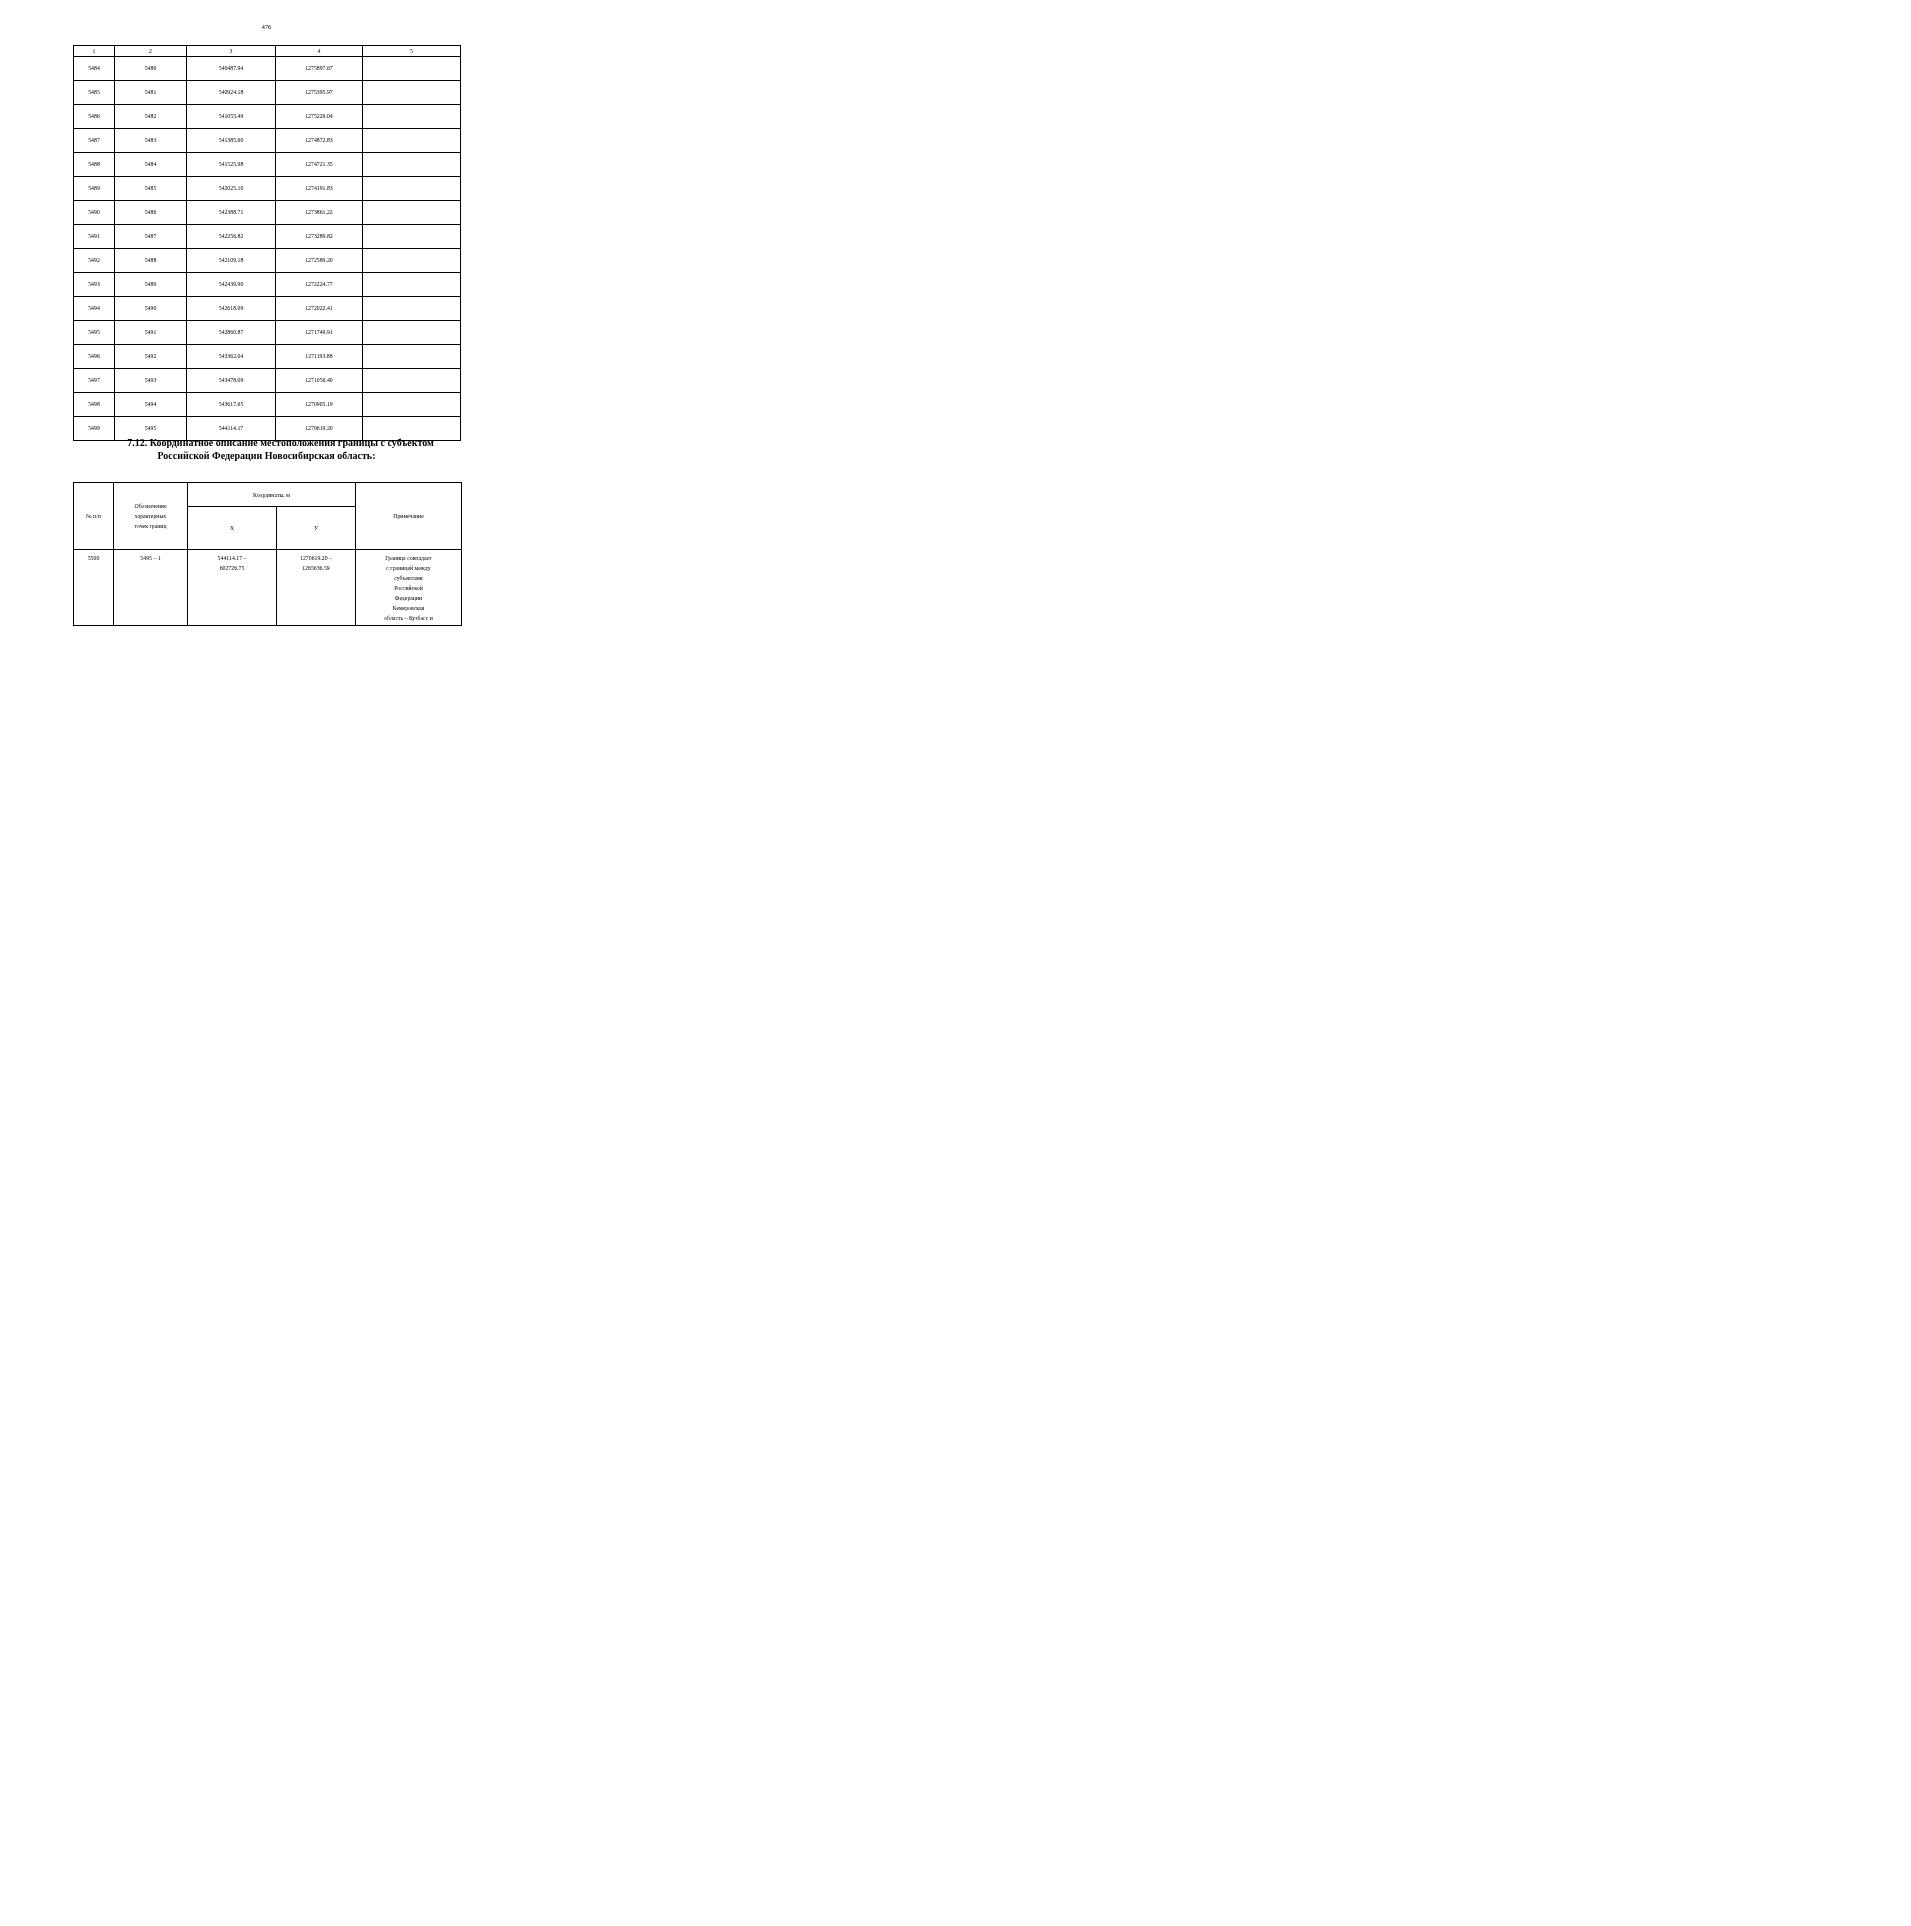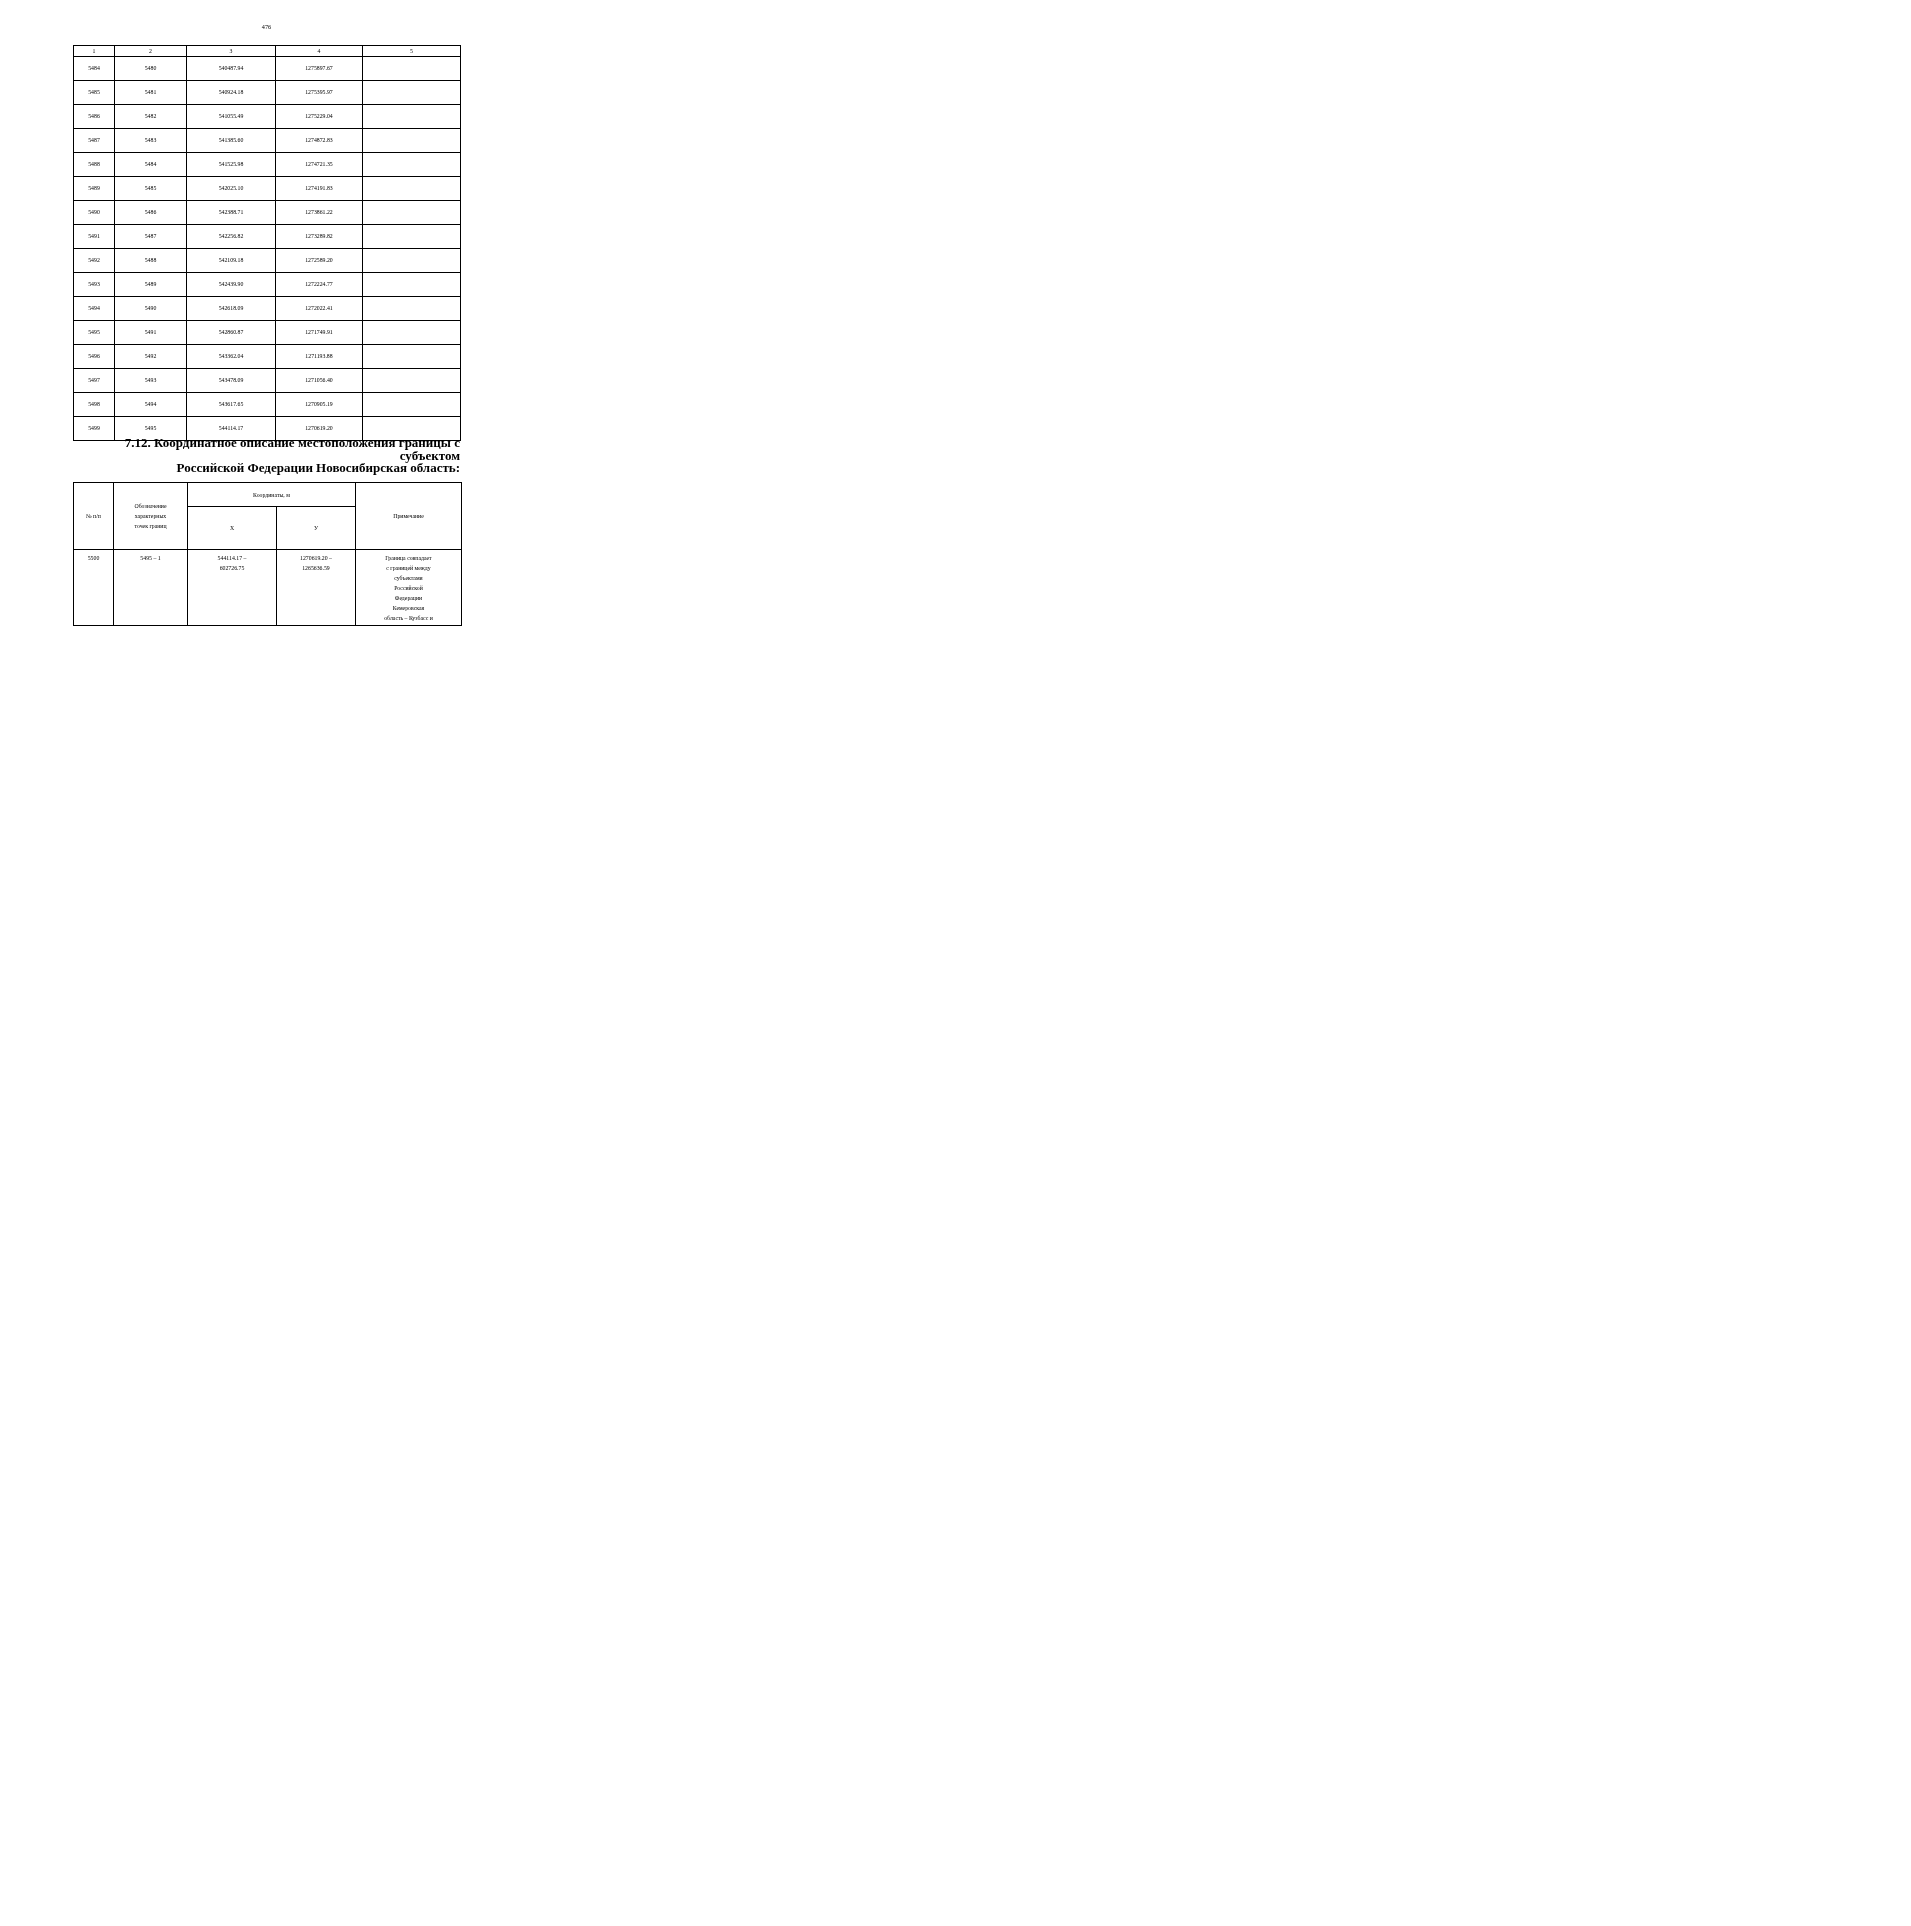--- a/index.html
+++ b/index.html
@@ -50,24 +50,24 @@
   }
   .points-table tbody td {
     height: 23px;
   }
   
   .section-heading {
     position: absolute;
     left: 73px;
     top: 437px;
     width: 387px;
-    font-size: 13px;
+    font-size: 10px;
     font-weight: bold;
     line-height: 12.7px;
-    text-align: right;
+    text-align: center;
     text-indent: 28px;
   }
   
   .boundary-table {
     left: 73px;
     top: 482px;
     width: 387px;
   }
   .boundary-table th {
     line-height: 10px;

